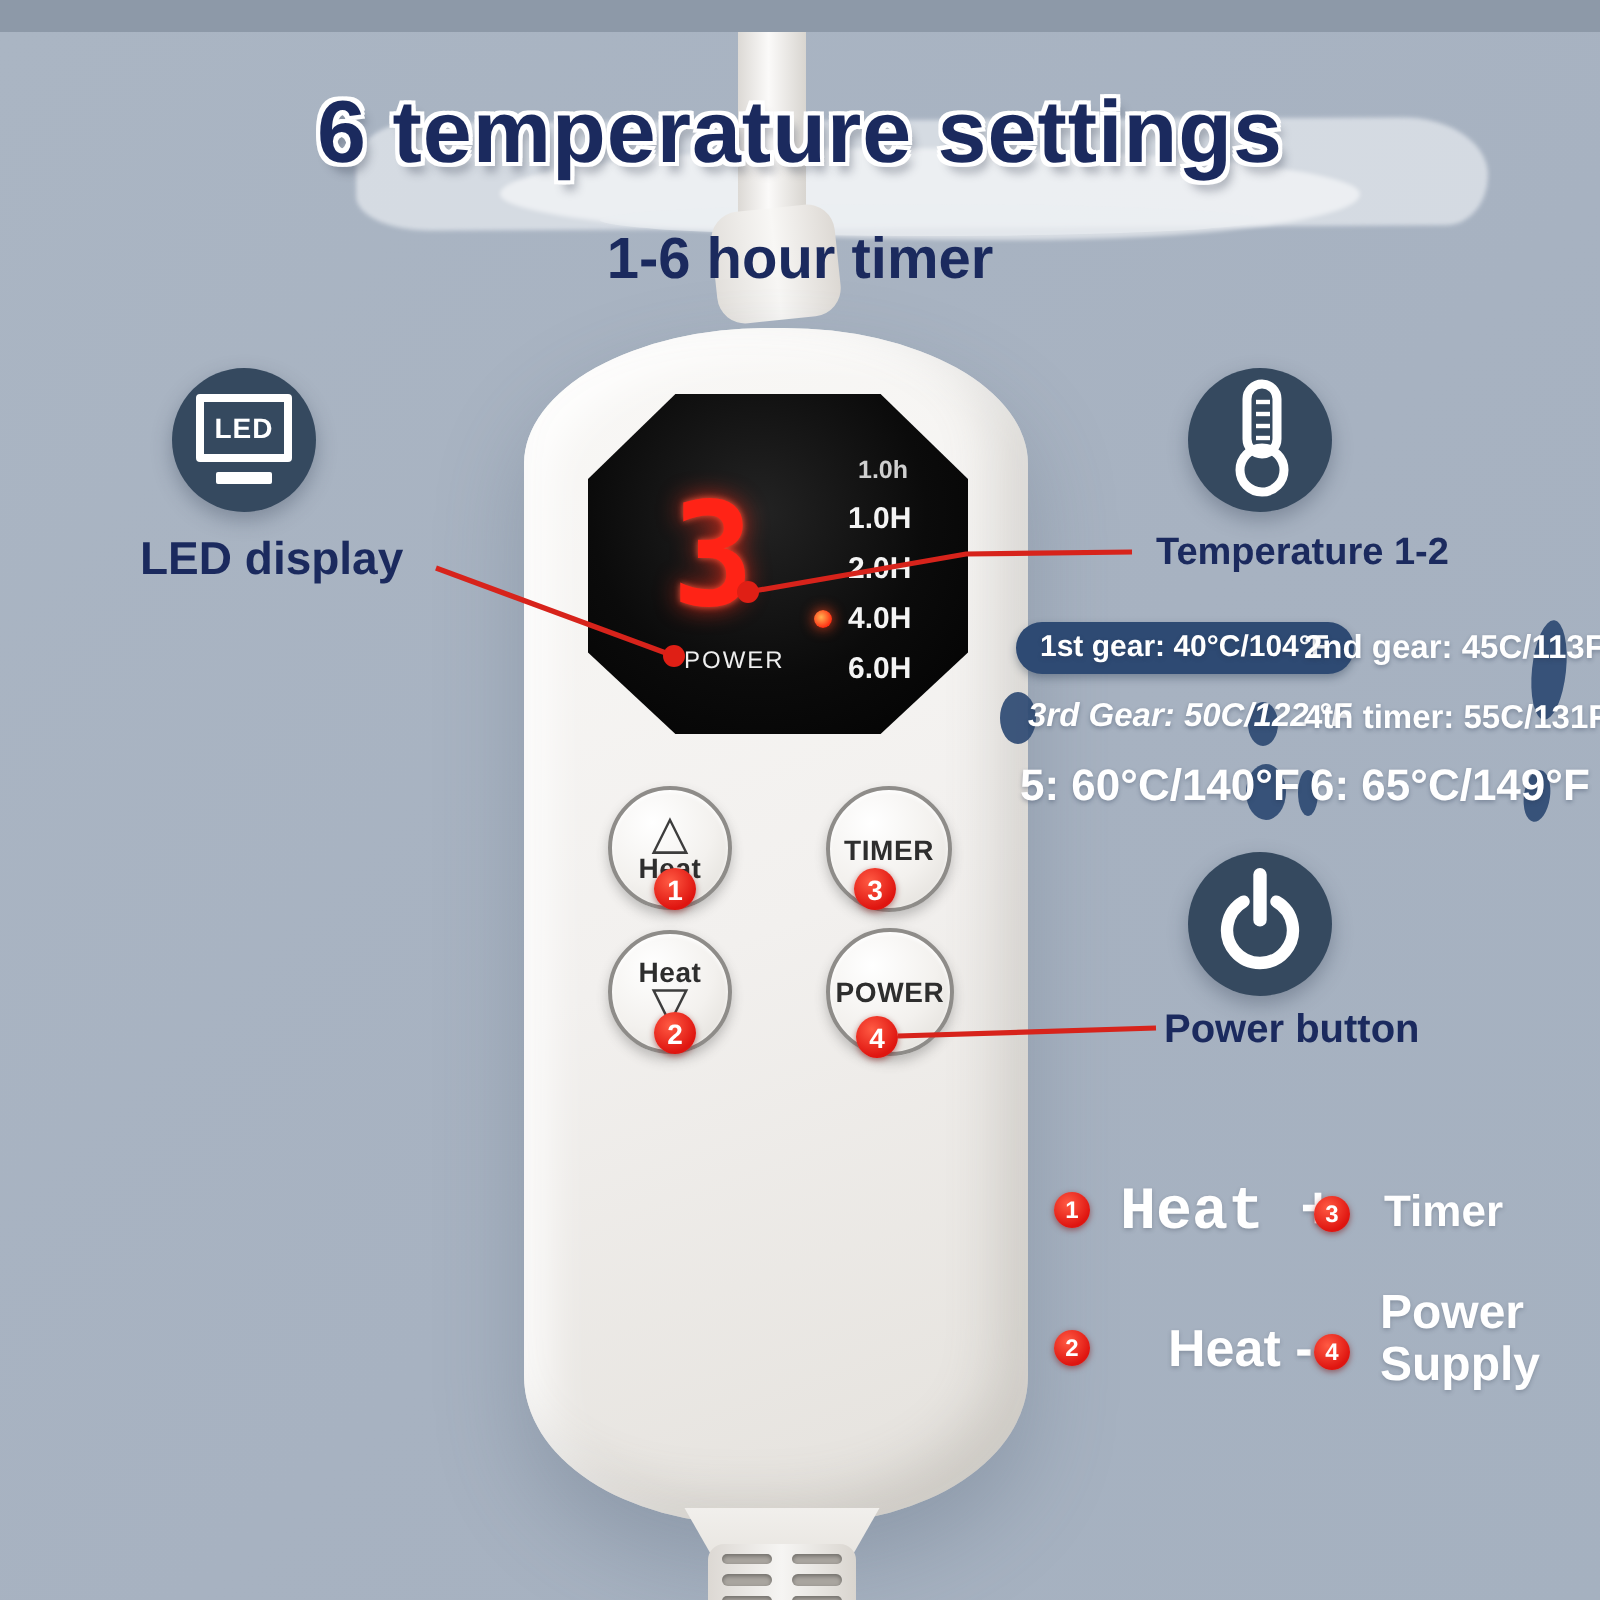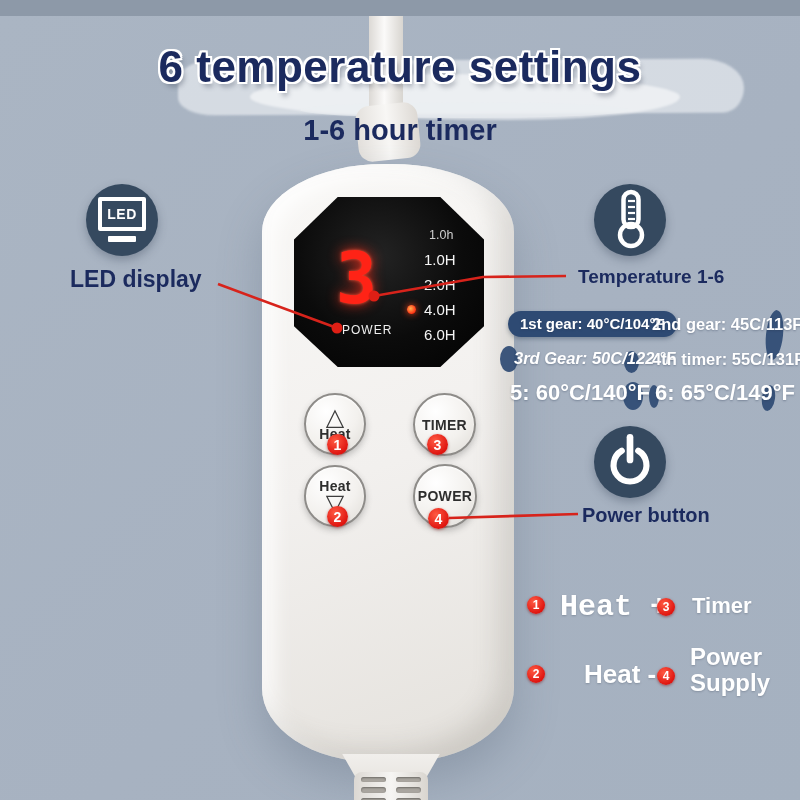--- a/index.html
+++ b/index.html
@@ -37,21 +37,21 @@
 
   
   .display{left:294px;top:181px;width:190px;height:170px;
            clip-path:polygon(23% 0%,77% 0%,100% 25%,100% 76%,77% 100%,23% 100%,0% 76%,0% 25%);
            background:radial-gradient(circle at 45% 35%,#232323 0%,#0b0b0b 55%,#020202 100%);}
   .seg-digit{left:42px;top:48px;font-family:"DejaVu Sans Mono",monospace;font-weight:bold;font-size:68px;line-height:1;
              color:#ff2316;transform:scaleY(1.06);
              text-shadow:0 0 12px rgba(255,45,25,.85),0 0 3px rgba(255,110,80,.9);}
   .disp-power{left:48px;top:126px;font-size:12px;font-weight:400;letter-spacing:1px;color:#efefef;}
   .timer-col{left:130px;top:32px;display:flex;flex-direction:column;gap:10px;align-items:flex-start;}
-  .trow{position:relative;font-size:15px;font-weight:400;color:#f4f4f4;line-height:1;}
+  .trow{position:relative;font-size:15px;font-weight:700;color:#f4f4f4;line-height:1;}
   .trow.dim{font-size:12.5px;color:#cfcfcf;margin-left:5px;}
   .tdot{position:absolute;left:-17px;top:3px;width:9px;height:9px;border-radius:50%;
         background:radial-gradient(circle at 40% 40%,#ffb151,#ff2e12 70%);
         box-shadow:0 0 7px rgba(255,70,30,.95);}
 
   
   .pbtn{border-radius:50%;border:2px solid #8e8c89;
         background:radial-gradient(circle at 35% 28%,#ffffff 0%,#f3f1ee 55%,#dedbd6 100%);
         box-shadow:0 3px 6px rgba(70,70,70,.30),inset 0 1px 2px #fff;
         display:flex;flex-direction:column;align-items:center;justify-content:center;line-height:1;cursor:pointer;}
@@ -183,21 +183,21 @@
   <div class="abs icircle therm-icon">
     <svg width="72" height="72" viewBox="0 0 72 72">
       <rect x="29.5" y="8" width="15" height="35" rx="7.5" fill="none" stroke="#fff" stroke-width="4.5"></rect>
       <circle cx="37" cy="51" r="11" fill="none" stroke="#fff" stroke-width="4.5"></circle>
       <line x1="34" y1="17" x2="41" y2="17" stroke="#fff" stroke-width="2.2"></line>
       <line x1="34" y1="23" x2="41" y2="23" stroke="#fff" stroke-width="2.2"></line>
       <line x1="34" y1="29" x2="41" y2="29" stroke="#fff" stroke-width="2.2"></line>
       <line x1="34" y1="35" x2="41" y2="35" stroke="#fff" stroke-width="2.2"></line>
     </svg>
   </div>
-  <div class="abs callout-label temp-label">Temperature 1-6</div>
+  <div class="abs callout-label temp-label">Temperature 1-2</div>
 
   <div class="abs blob" style="left:644px;top:297px;width:13px;height:22px;"></div>
   <div class="abs blob" style="left:766px;top:294px;width:17px;height:50px;transform:rotate(6deg);"></div>
   <div class="abs blob" style="left:500px;top:330px;width:18px;height:26px;"></div>
   <div class="abs blob" style="left:624px;top:335px;width:15px;height:22px;"></div>
   <div class="abs blob" style="left:623px;top:366px;width:20px;height:28px;"></div>
   <div class="abs blob" style="left:649px;top:369px;width:10px;height:23px;"></div>
   <div class="abs blob" style="left:762px;top:369px;width:13px;height:26px;transform:rotate(8deg);"></div>
 
   <div class="abs gear gear-pill">1st gear: 40°C/104°F</div>

